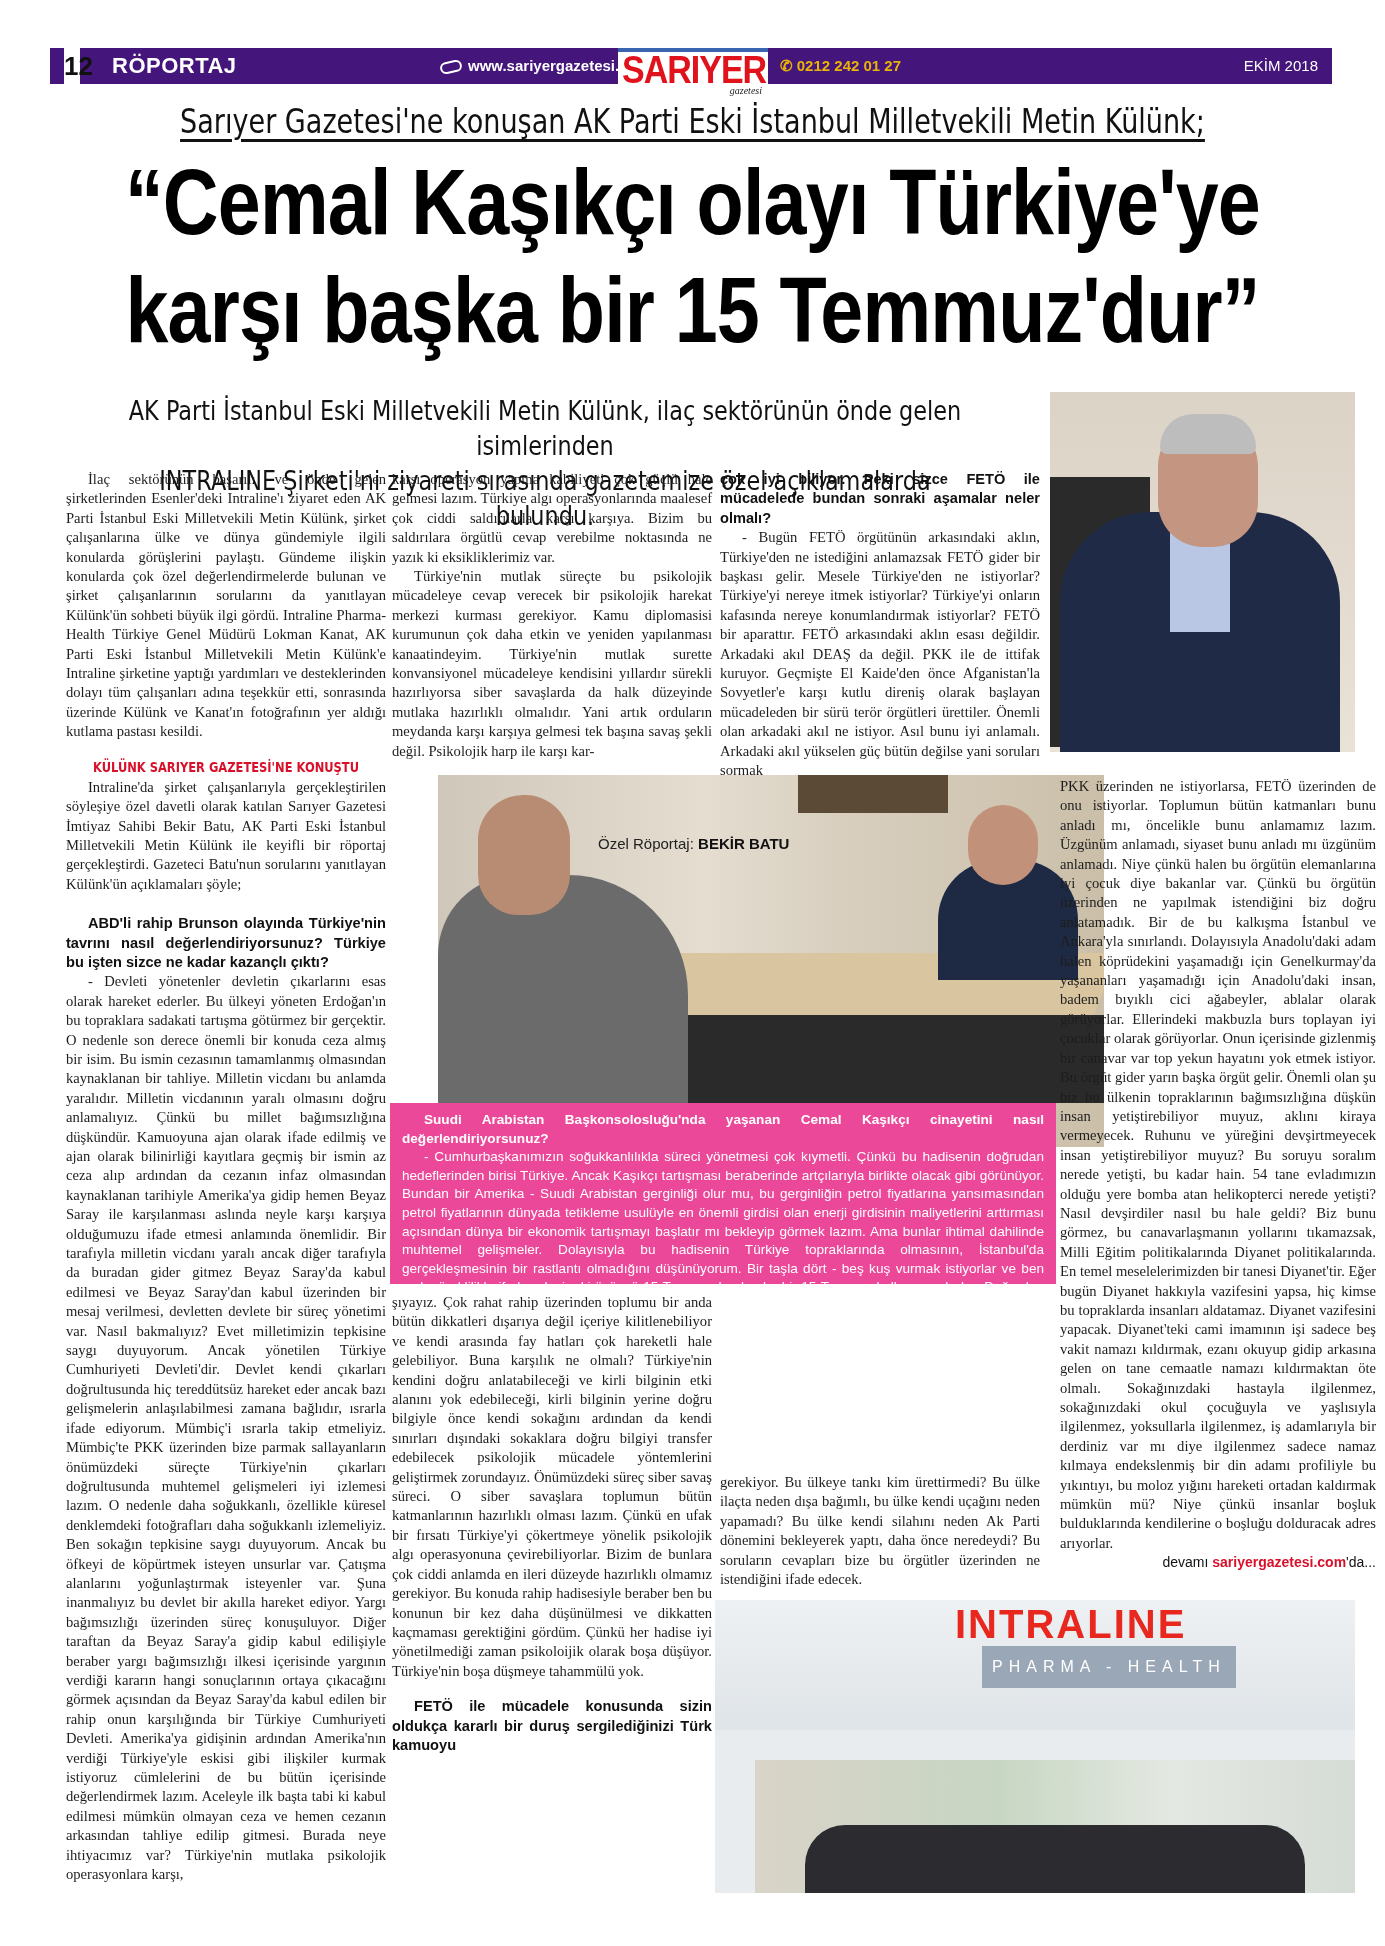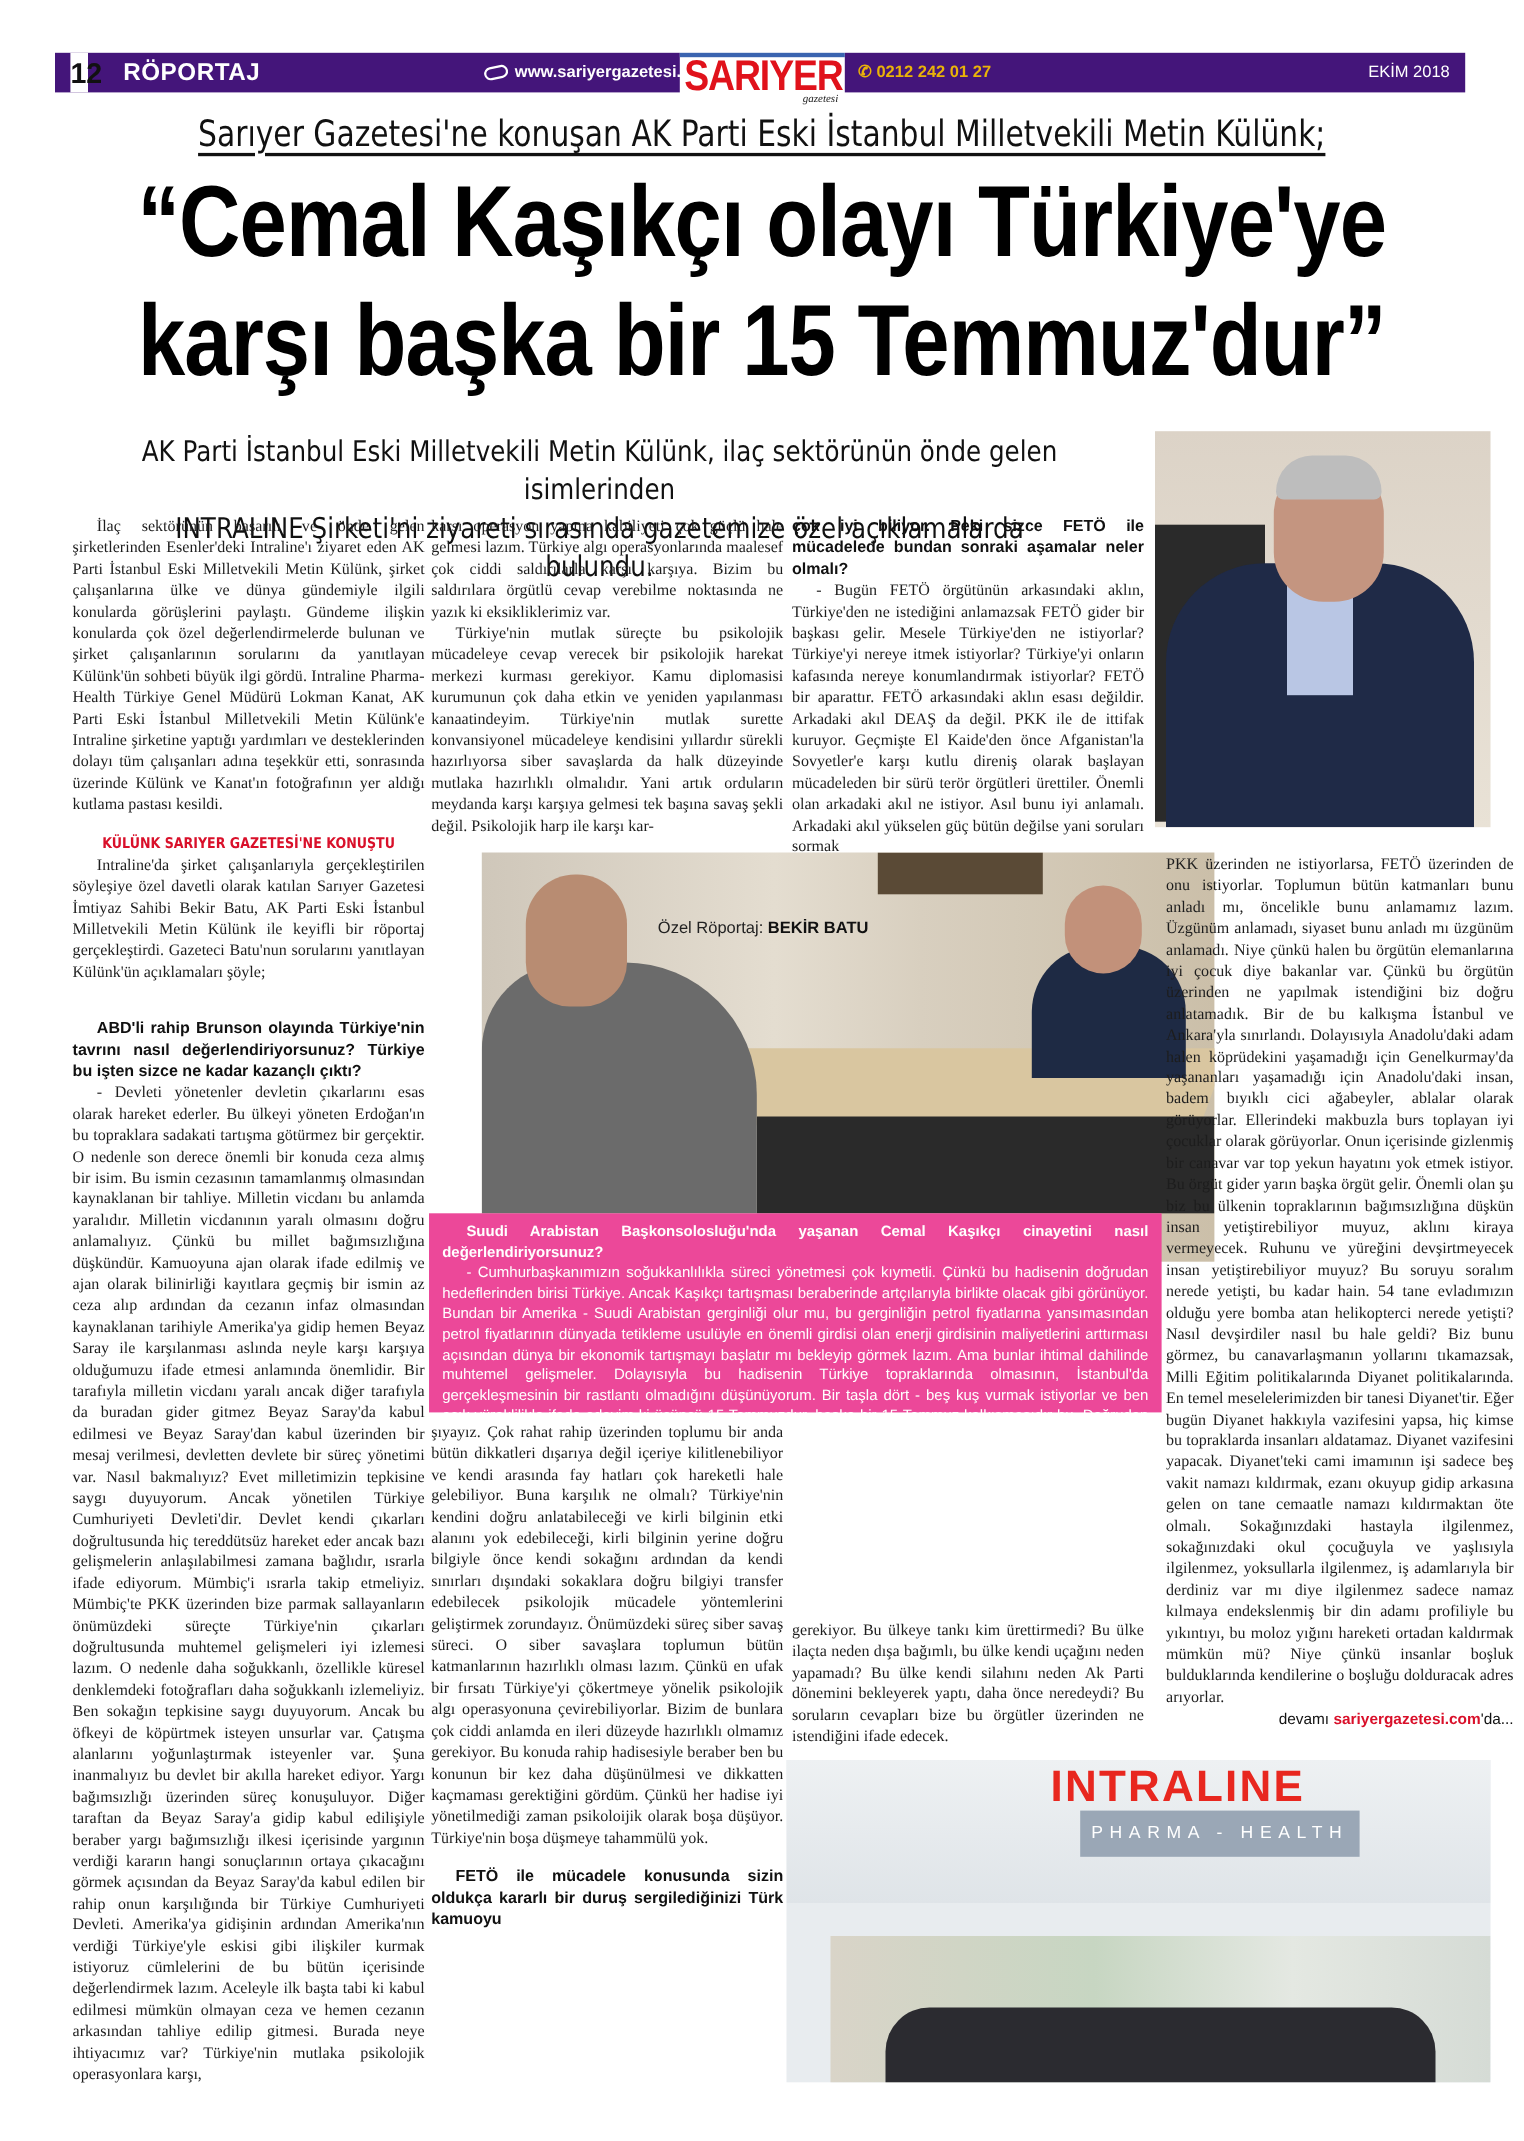--- a/index.html
+++ b/index.html
@@ -83,21 +83,21 @@
 </div>
 <div class="deck">
   <div>AK Parti İstanbul Eski Milletvekili Metin Külünk, ilaç sektörünün önde gelen isimlerinden</div>
   <div>INTRALINE Şirketi'ni ziyareti sırasında gazetemize özel açıklamalarda bulundu.</div>
 </div>
 
 <div class="col" style="left:66px; top:470px; width:320px;">
   <p>İlaç sektörünün başarılı ve önde gelen şirketlerinden Esenler'deki Intraline'ı ziyaret eden AK Parti İstanbul Eski Milletvekili Metin Külünk, şirket çalışanlarına ülke ve dünya gündemiyle ilgili konularda görüşlerini paylaştı. Gündeme ilişkin konularda çok özel değerlendirmelerde bulunan ve şirket çalışanlarının sorularını da yanıtlayan Külünk'ün sohbeti büyük ilgi gördü. Intraline Pharma-Health Türkiye Genel Müdürü Lokman Kanat, AK Parti Eski İstanbul Milletvekili Metin Külünk'e Intraline şirketine yaptığı yardımları ve desteklerinden dolayı tüm çalışanları adına teşekkür etti, sonrasında üzerinde Külünk ve Kanat'ın fotoğrafının yer aldığı kutlama pastası kesildi.</p>
   <div class="subhead" style="margin-top:14px;">KÜLÜNK SARIYER GAZETESİ'NE KONUŞTU</div>
   <p>Intraline'da şirket çalışanlarıyla gerçekleştirilen söyleşiye özel davetli olarak katılan Sarıyer Gazetesi İmtiyaz Sahibi Bekir Batu, AK Parti Eski İstanbul Milletvekili Metin Külünk ile keyifli bir röportaj gerçekleştirdi. Gazeteci Batu'nun sorularını yanıtlayan Külünk'ün açıklamaları şöyle;</p>
-  <div class="q" style="margin-top:32px; text-indent:22px;">ABD'li rahip Brunson olayında Türkiye'nin tavrını nasıl değerlendiriyorsunuz? Türkiye bu işten sizce ne kadar kazançlı çıktı?</div>
+  <div class="q" style="margin-top:20px; text-indent:22px;">ABD'li rahip Brunson olayında Türkiye'nin tavrını nasıl değerlendiriyorsunuz? Türkiye bu işten sizce ne kadar kazançlı çıktı?</div>
   <p>- Devleti yönetenler devletin çıkarlarını esas olarak hareket ederler. Bu ülkeyi yöneten Erdoğan'ın bu topraklara sadakati tartışma götürmez bir gerçektir. O nedenle son derece önemli bir konuda ceza almış bir isim. Bu ismin cezasının tamamlanmış olmasından kaynaklanan bir tahliye. Milletin vicdanı bu anlamda yaralıdır. Milletin vicdanının yaralı olmasını doğru anlamalıyız. Çünkü bu millet bağımsızlığına düşkündür. Kamuoyuna ajan olarak ifade edilmiş ve ajan olarak bilinirliği kayıtlara geçmiş bir ismin az ceza alıp ardından da cezanın infaz olmasından kaynaklanan tarihiyle Amerika'ya gidip hemen Beyaz Saray ile karşılanması aslında neyle karşı karşıya olduğumuzu ifade etmesi anlamında önemlidir. Bir tarafıyla milletin vicdanı yaralı ancak diğer tarafıyla da buradan gider gitmez Beyaz Saray'da kabul edilmesi ve Beyaz Saray'dan kabul üzerinden bir mesaj verilmesi, devletten devlete bir süreç yönetimi var. Nasıl bakmalıyız? Evet milletimizin tepkisine saygı duyuyorum. Ancak yönetilen Türkiye Cumhuriyeti Devleti'dir. Devlet kendi çıkarları doğrultusunda hiç tereddütsüz hareket eder ancak bazı gelişmelerin anlaşılabilmesi zamana bağlıdır, ısrarla ifade ediyorum. Mümbiç'i ısrarla takip etmeliyiz. Mümbiç'te PKK üzerinden bize parmak sallayanların önümüzdeki süreçte Türkiye'nin çıkarları doğrultusunda muhtemel gelişmeleri iyi izlemesi lazım. O nedenle daha soğukkanlı, özellikle küresel denklemdeki fotoğrafları daha soğukkanlı izlemeliyiz. Ben sokağın tepkisine saygı duyuyorum. Ancak bu öfkeyi de köpürtmek isteyen unsurlar var. Çatışma alanlarını yoğunlaştırmak isteyenler var. Şuna inanmalıyız bu devlet bir akılla hareket ediyor. Yargı bağımsızlığı üzerinden süreç konuşuluyor. Diğer taraftan da Beyaz Saray'a gidip kabul edilişiyle beraber yargı bağımsızlığı ilkesi içerisinde yargının verdiği kararın hangi sonuçlarının ortaya çıkacağını görmek açısından da Beyaz Saray'da kabul edilen bir rahip onun karşılığında bir Türkiye Cumhuriyeti Devleti. Amerika'ya gidişinin ardından Amerika'nın verdiği Türkiye'yle eskisi gibi ilişkiler kurmak istiyoruz cümlelerini de bu bütün içerisinde değerlendirmek lazım. Aceleyle ilk başta tabi ki kabul edilmesi mümkün olmayan ceza ve hemen cezanın arkasından tahliye edilip gitmesi. Burada neye ihtiyacımız var? Türkiye'nin mutlaka psikolojik operasyonlara karşı,</p>
 </div>
 
 <div class="col" style="left:392px; top:470px; width:320px;">
   <p style="text-indent:0">karşı operasyon yapma kabiliyeti çok güçlü hale gelmesi lazım. Türkiye algı operasyonlarında maalesef çok ciddi saldırılarla karşı karşıya. Bizim bu saldırılara örgütlü cevap verebilme noktasında ne yazık ki eksikliklerimiz var.</p>
   <p>Türkiye'nin mutlak süreçte bu psikolojik mücadeleye cevap verecek bir psikolojik harekat merkezi kurması gerekiyor. Kamu diplomasisi kurumunun çok daha etkin ve yeniden yapılanması kanaatindeyim. Türkiye'nin mutlak surette konvansiyonel mücadeleye kendisini yıllardır sürekli hazırlıyorsa siber savaşlarda da halk düzeyinde mutlaka hazırlıklı olmalıdır. Yani artık orduların meydanda karşı karşıya gelmesi tek başına savaş şekli değil. Psikolojik harp ile karşı kar-</p>
 </div>
 
 <div class="col" style="left:720px; top:470px; width:320px;">
   <div class="q">çok iyi biliyor. Peki sizce FETÖ ile mücadelede bundan sonraki aşamalar neler olmalı?</div>

